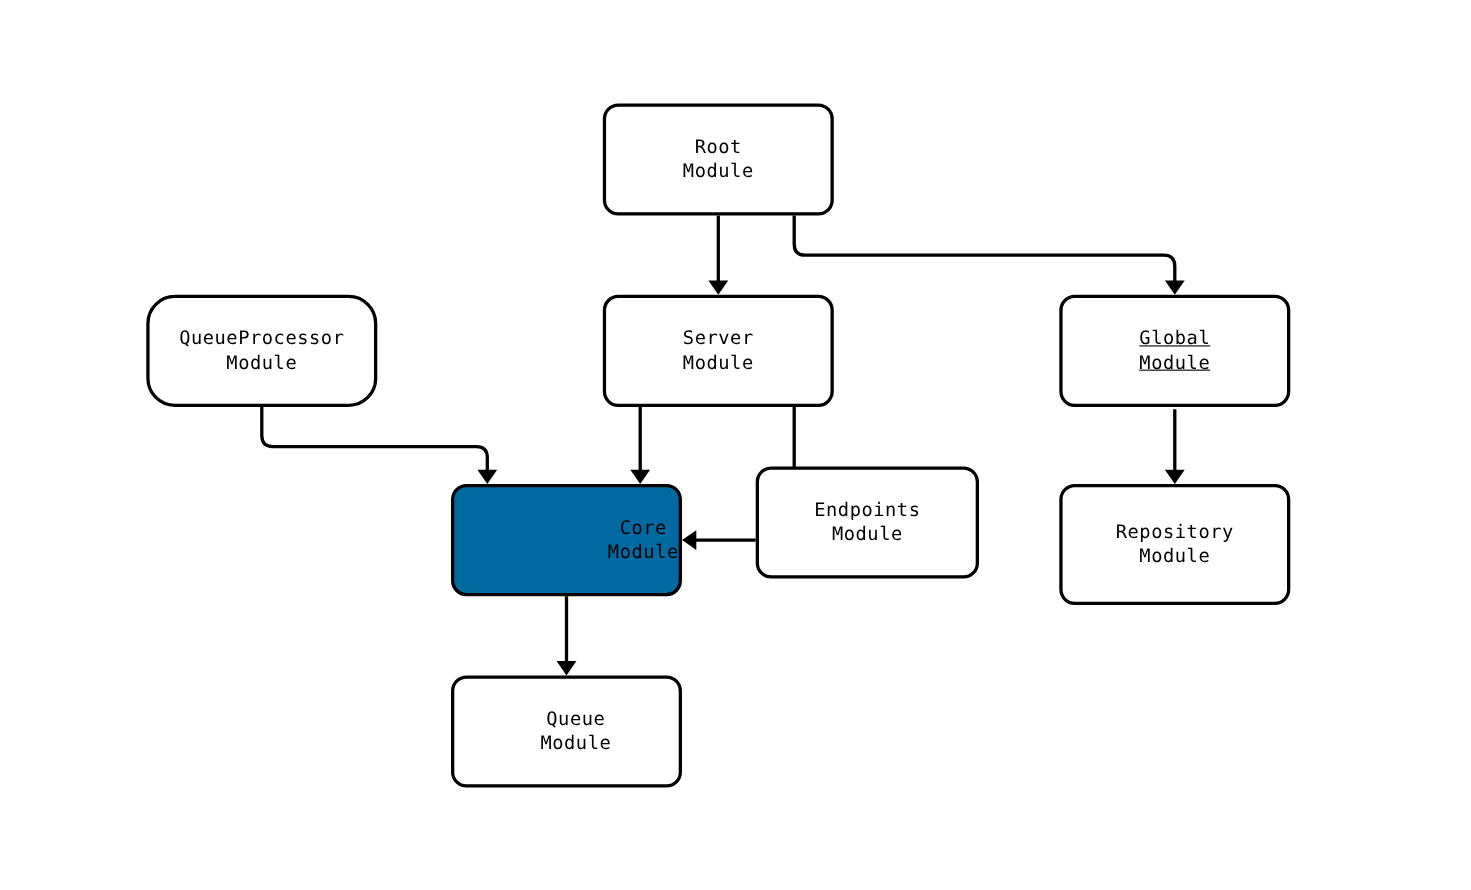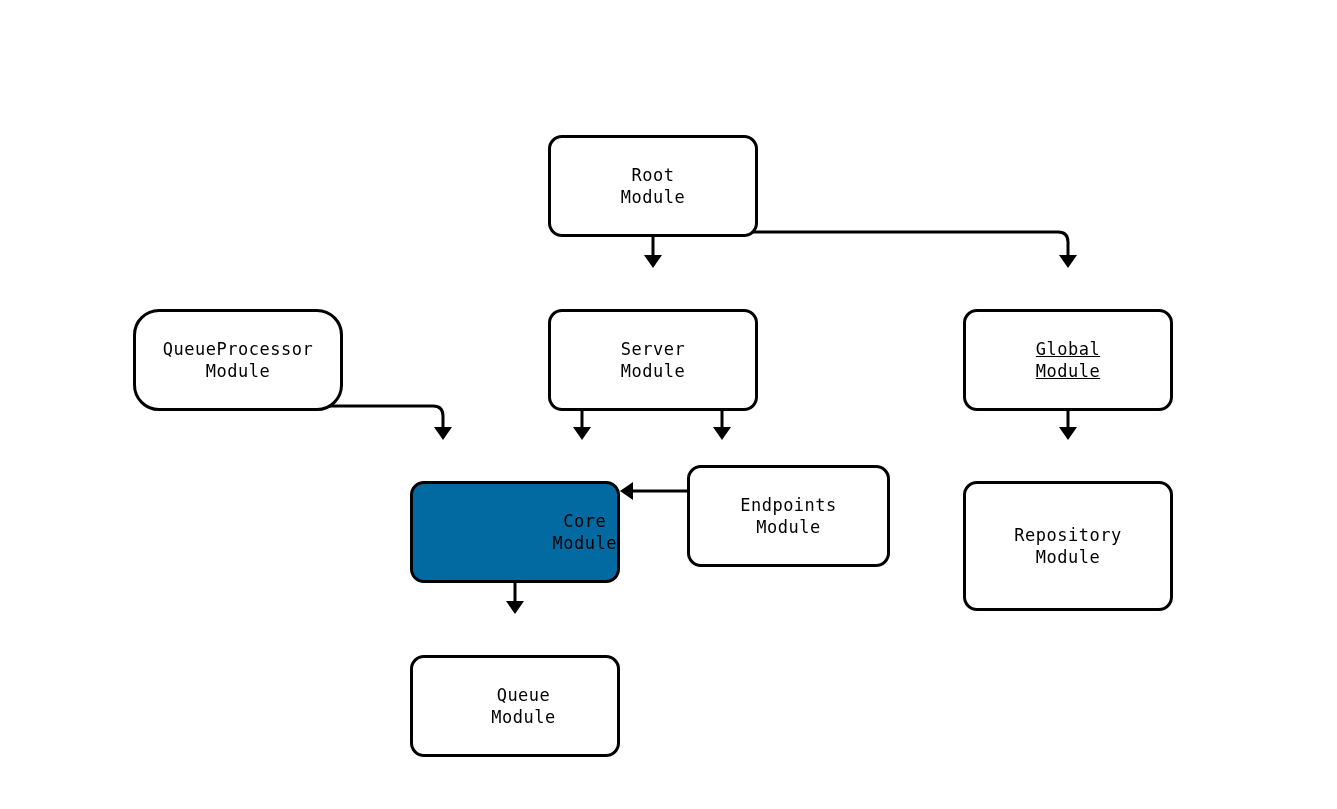--- a/index.html
+++ b/index.html
@@ -27,21 +27,20 @@
   .node {
     position: absolute;
     box-sizing: border-box;
     background: #ffffff;
     border: 3px solid #000000;
     border-radius: 14px;
     display: flex;
     align-items: center;
     justify-content: center;
     z-index: 2;
-    margin-top: 41px;
   }
   .node-label {
     text-align: center;
     color: #000000;
     font-size: 17px;
     line-height: 22px;
     letter-spacing: 0.5px;
     white-space: pre-line;
     font-weight: 400;
   }
@@ -109,21 +108,21 @@
   <div class="node" style="left: 410px; top: 440px; width: 210px; height: 102px; border-width: 3px; border-color: rgb(0, 0, 0); border-radius: 14px; background: #0369a1; justify-content: flex-end;">
     <span class="node-label">Core
 Module</span>
   </div>
 
   <div class="node" style="left: 687px; top: 424px; width: 203px; height: 102px; border-width: 3px; border-color: rgb(0, 0, 0); border-radius: 14px; background: rgb(255, 255, 255);">
     <span class="node-label">Endpoints
 Module</span>
   </div>
 
-  <div class="node" style="left: 963px; top: 440px; width: 210px; height: 130px; border-width: 3px; border-color: rgb(0, 0, 0); border-radius: 14px; background: rgb(255, 255, 255);">
+  <div class="node" style="left: 963px; top: 440px; width: 210px; height: 110px; border-width: 3px; border-color: rgb(0, 0, 0); border-radius: 14px; background: rgb(255, 255, 255);">
     <span class="node-label">Repository
 Module</span>
   </div>
 
   <div class="node" style="left: 410px; top: 614px; width: 210px; height: 102px; border-width: 3px; border-color: rgb(0, 0, 0); border-radius: 14px; background: rgb(255, 255, 255); padding-left: 17px;">
     <span class="node-label">Queue
 Module</span>
   </div>
 
 </div>

